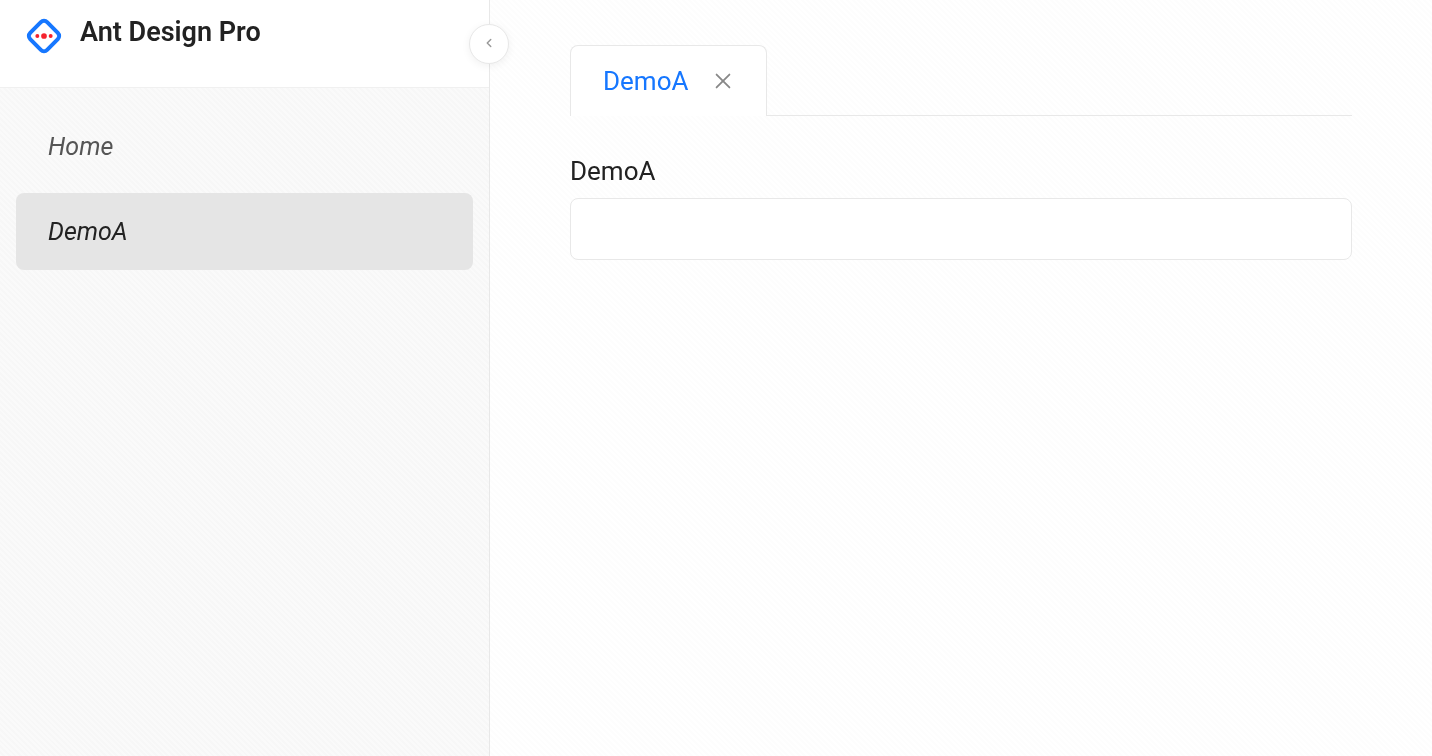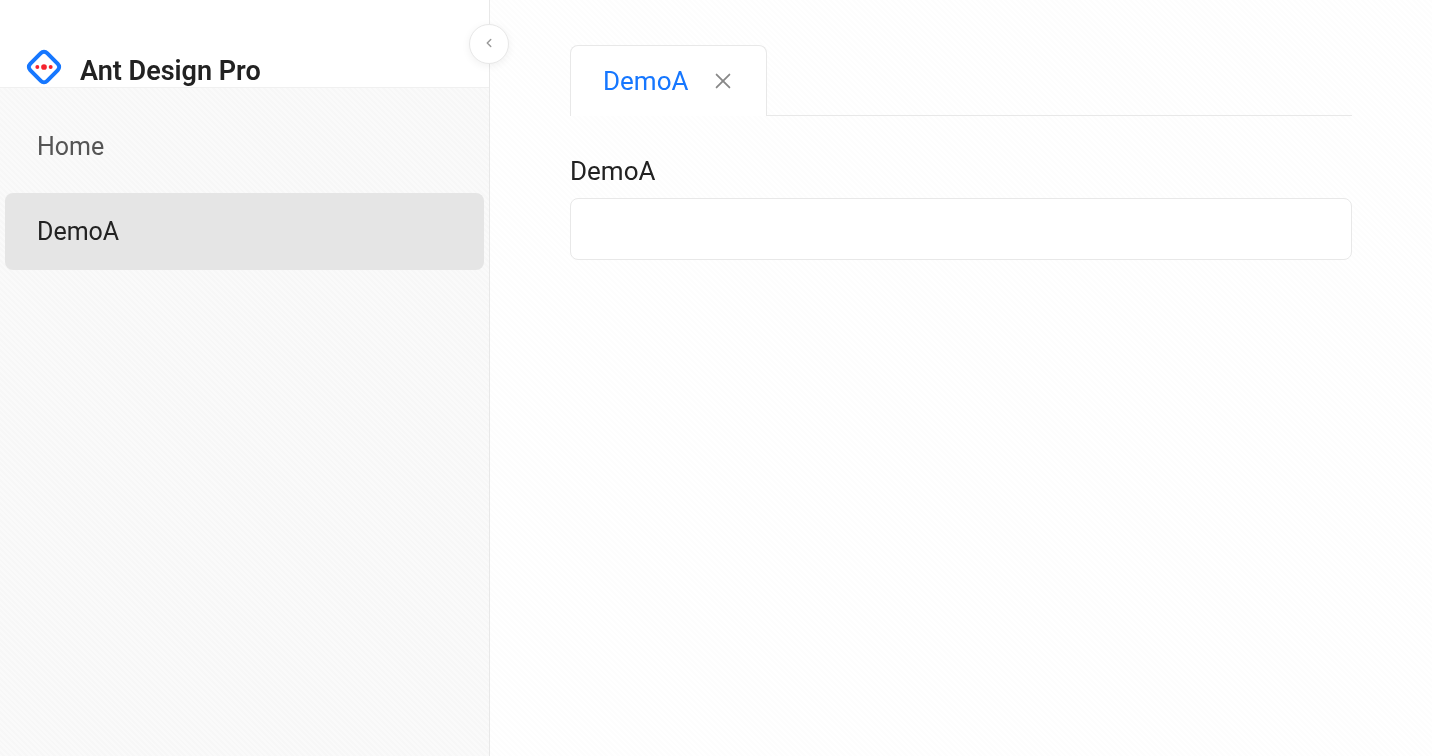--- a/index.html
+++ b/index.html
@@ -24,42 +24,43 @@
       width: 490px;
       background: #fafafa;
       border-right: 1px solid #e8e8e8;
       position: relative;
       background-image: 
         repeating-linear-gradient(45deg, transparent, transparent 2px, rgba(0,0,0,0.01) 2px, rgba(0,0,0,0.01) 4px);
     }
     .sidebar-header {
       height: 88px;
       display: flex;
-      align-items: flex-end;
-      padding: 0 24px;
+      align-items: flex-start;
+      padding: 16px 24px;
       background: #fff;
       border-bottom: 1px solid #f0f0f0;
     }
     .logo {
       width: 40px;
       height: 40px;
       margin-right: 16px;
       flex-shrink: 0;
     }
     .logo svg {
       width: 100%;
       height: 100%;
     }
     .brand-title {
       font-size: 27px;
       font-weight: 600;
       color: #222;
     }
     .nav-menu {
-      padding: 20px 5px;
+      padding: 20px 16px;
+      font-style: italic;
     }
     .nav-item {
       padding: 24px 32px;
       font-size: 25px;
       color: #555;
       cursor: pointer;
       border-radius: 8px;
       margin-bottom: 8px;
     }
     .nav-item.active {

